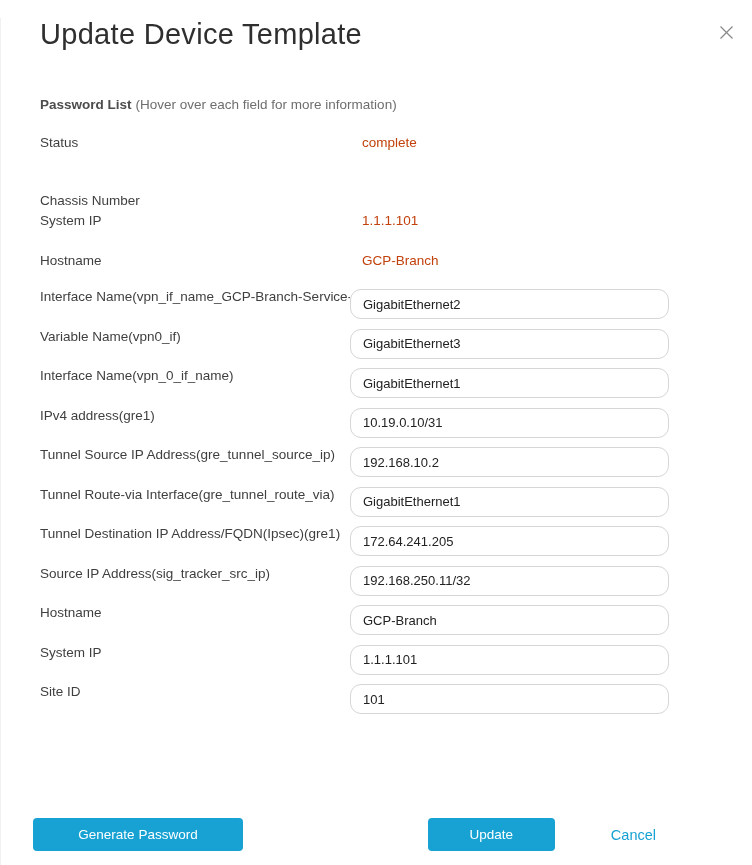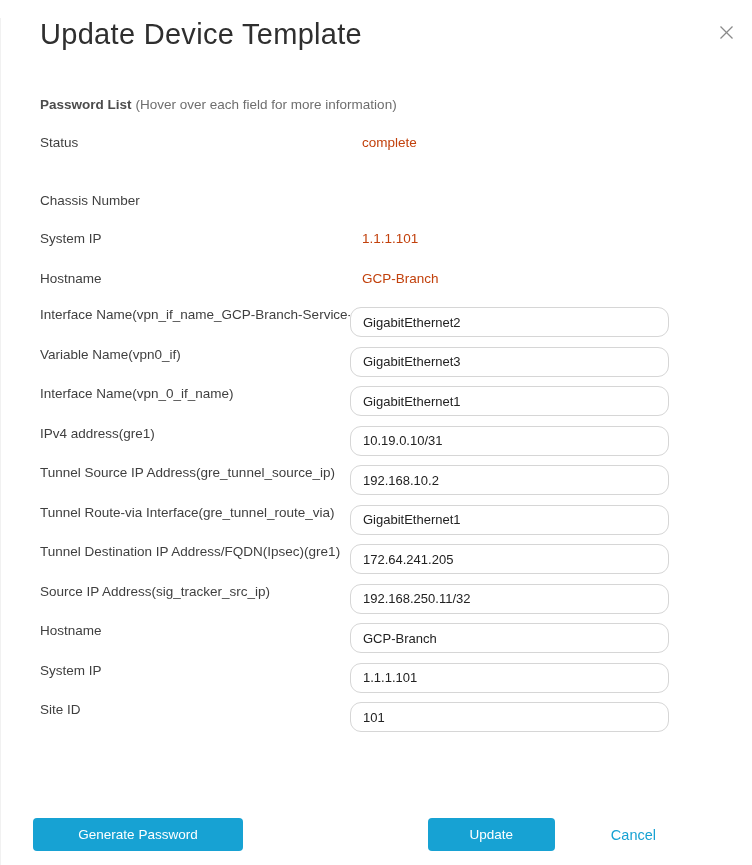--- a/index.html
+++ b/index.html
@@ -46,21 +46,21 @@
     display:flex;
   }
   .row .label {
     flex:0 0 310px;
     width:310px;
     font-size:13.5px;
     color:#3f3f3f;
     white-space:nowrap;
     overflow:hidden;
   }
-  .row.static { min-height:20px; margin-bottom:18px; }
+  .row.static { min-height:20px; }
   .rows > .row.static:nth-child(1) { margin-bottom:38px; }
   .rows > .row.static:nth-child(3) { margin-bottom:20px; }
   .rows > .row.static:nth-child(4) { margin-bottom:16px; }
   .row.static .value {
     font-size:13.5px;
     color:#c2410c;
     padding-left:12px;
   }
   .row.editable { margin-bottom:9.5px; }
   .row.editable input {

